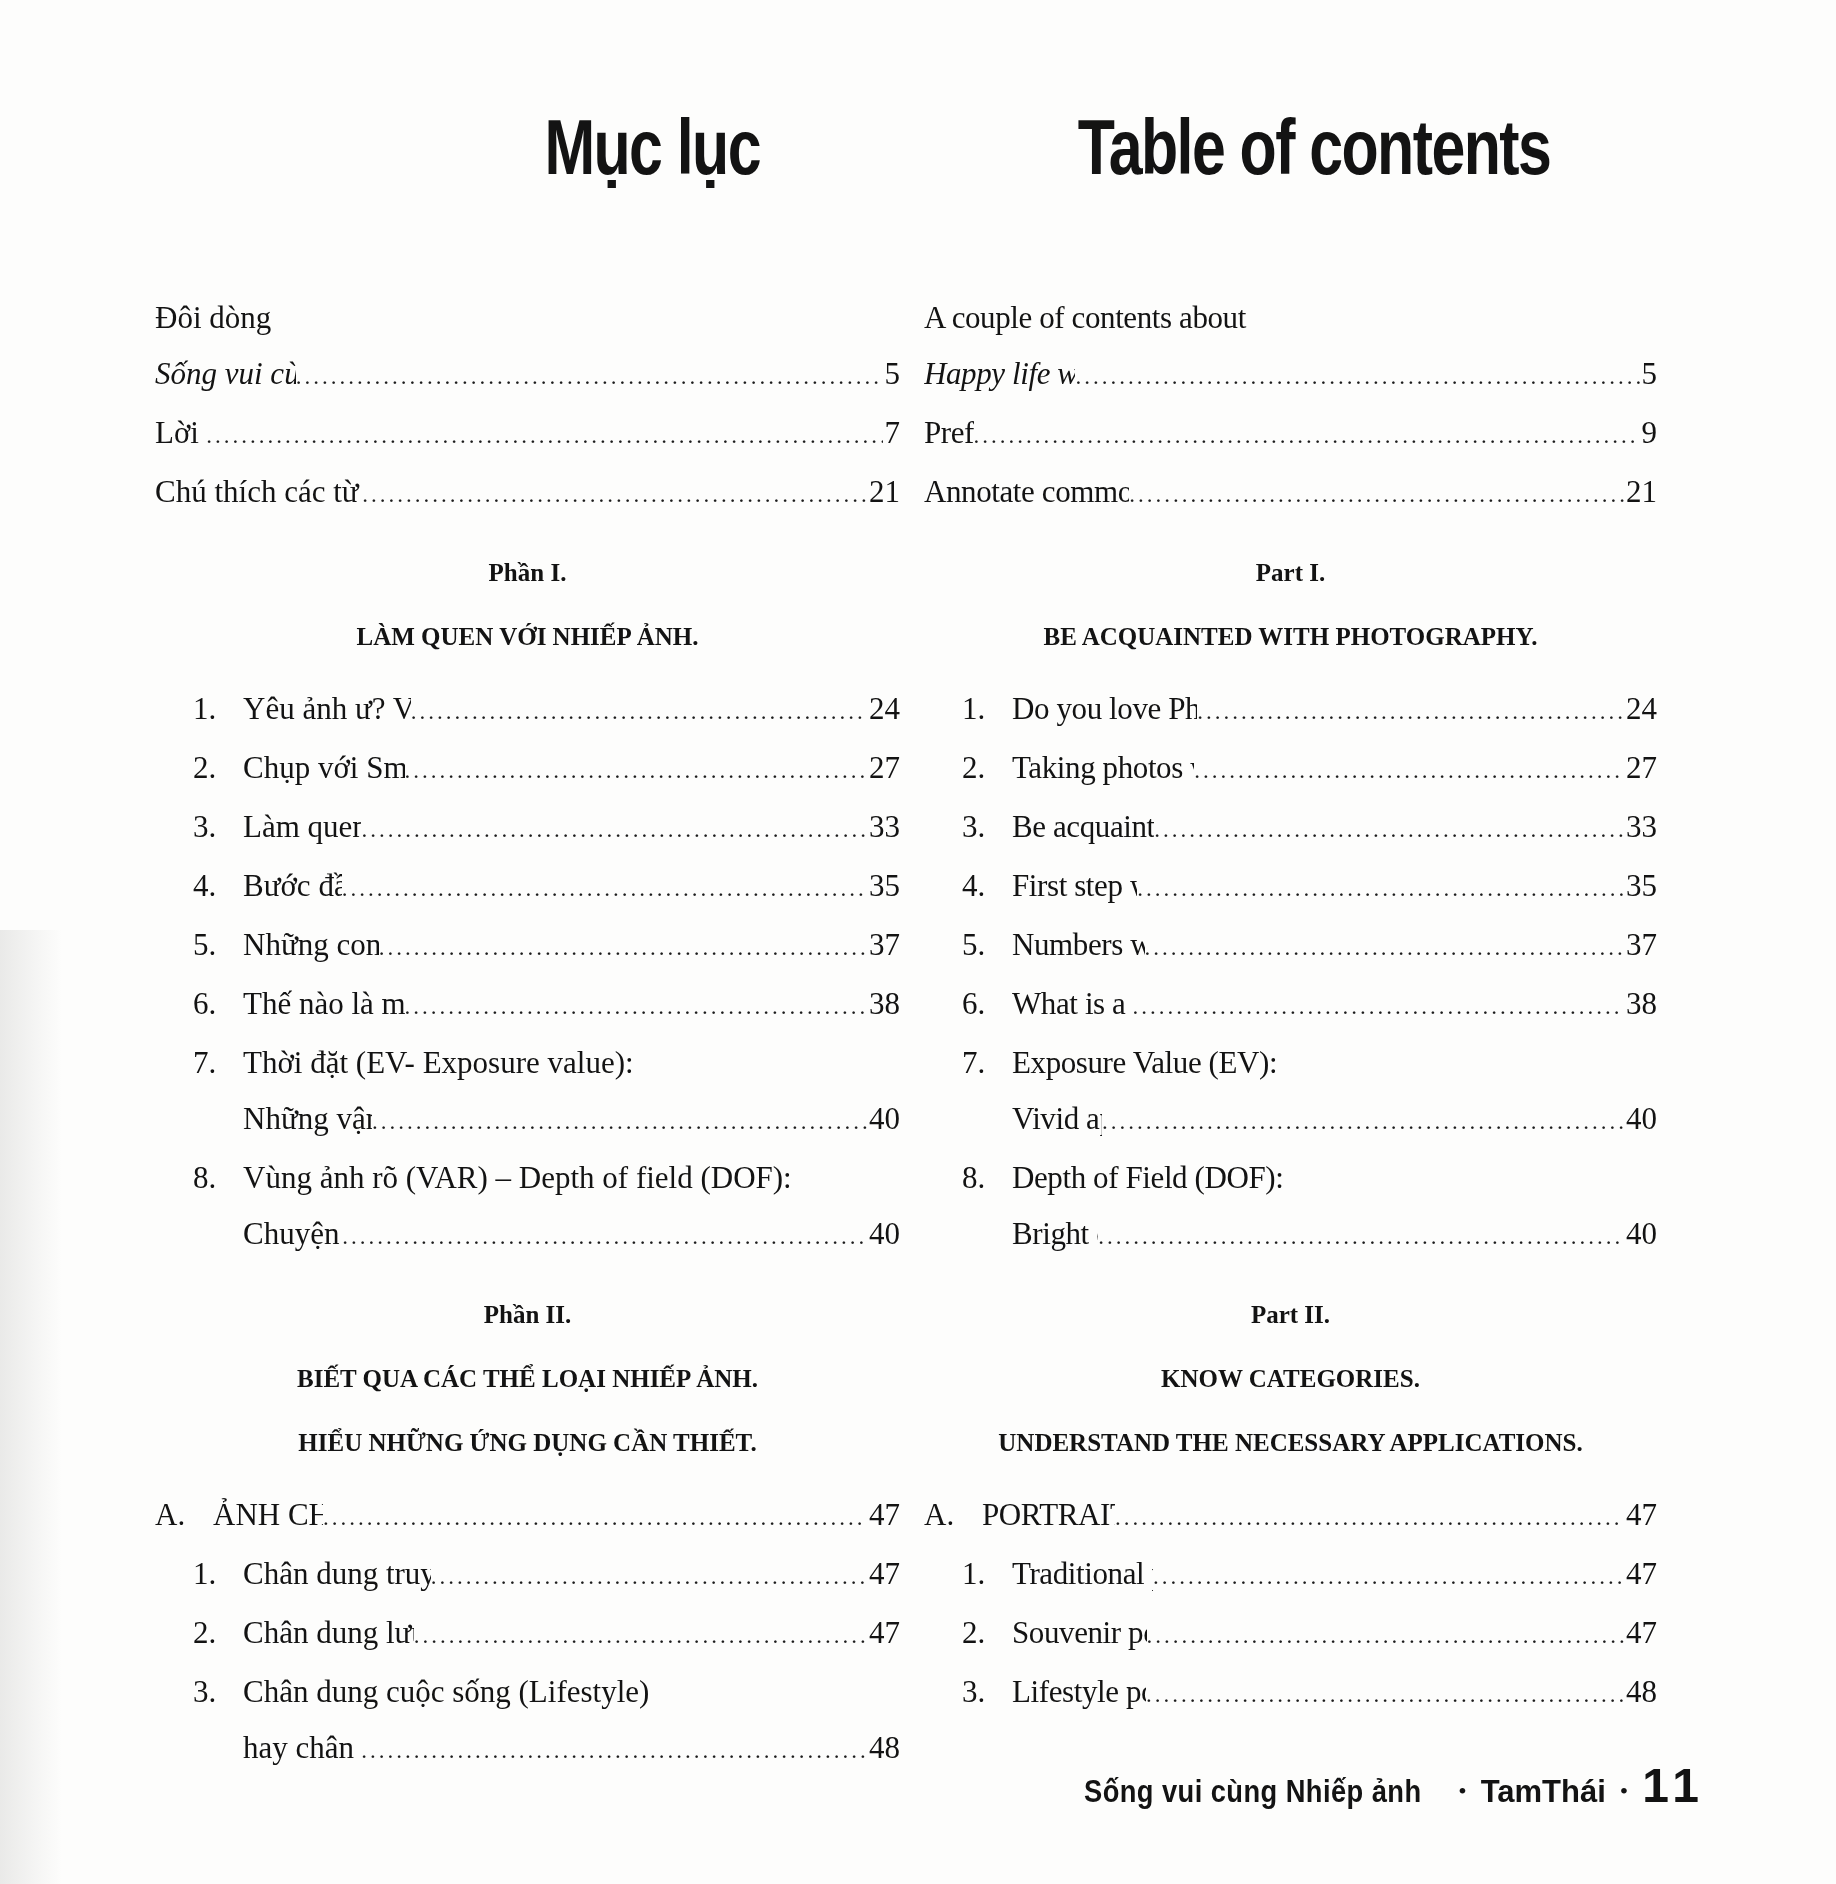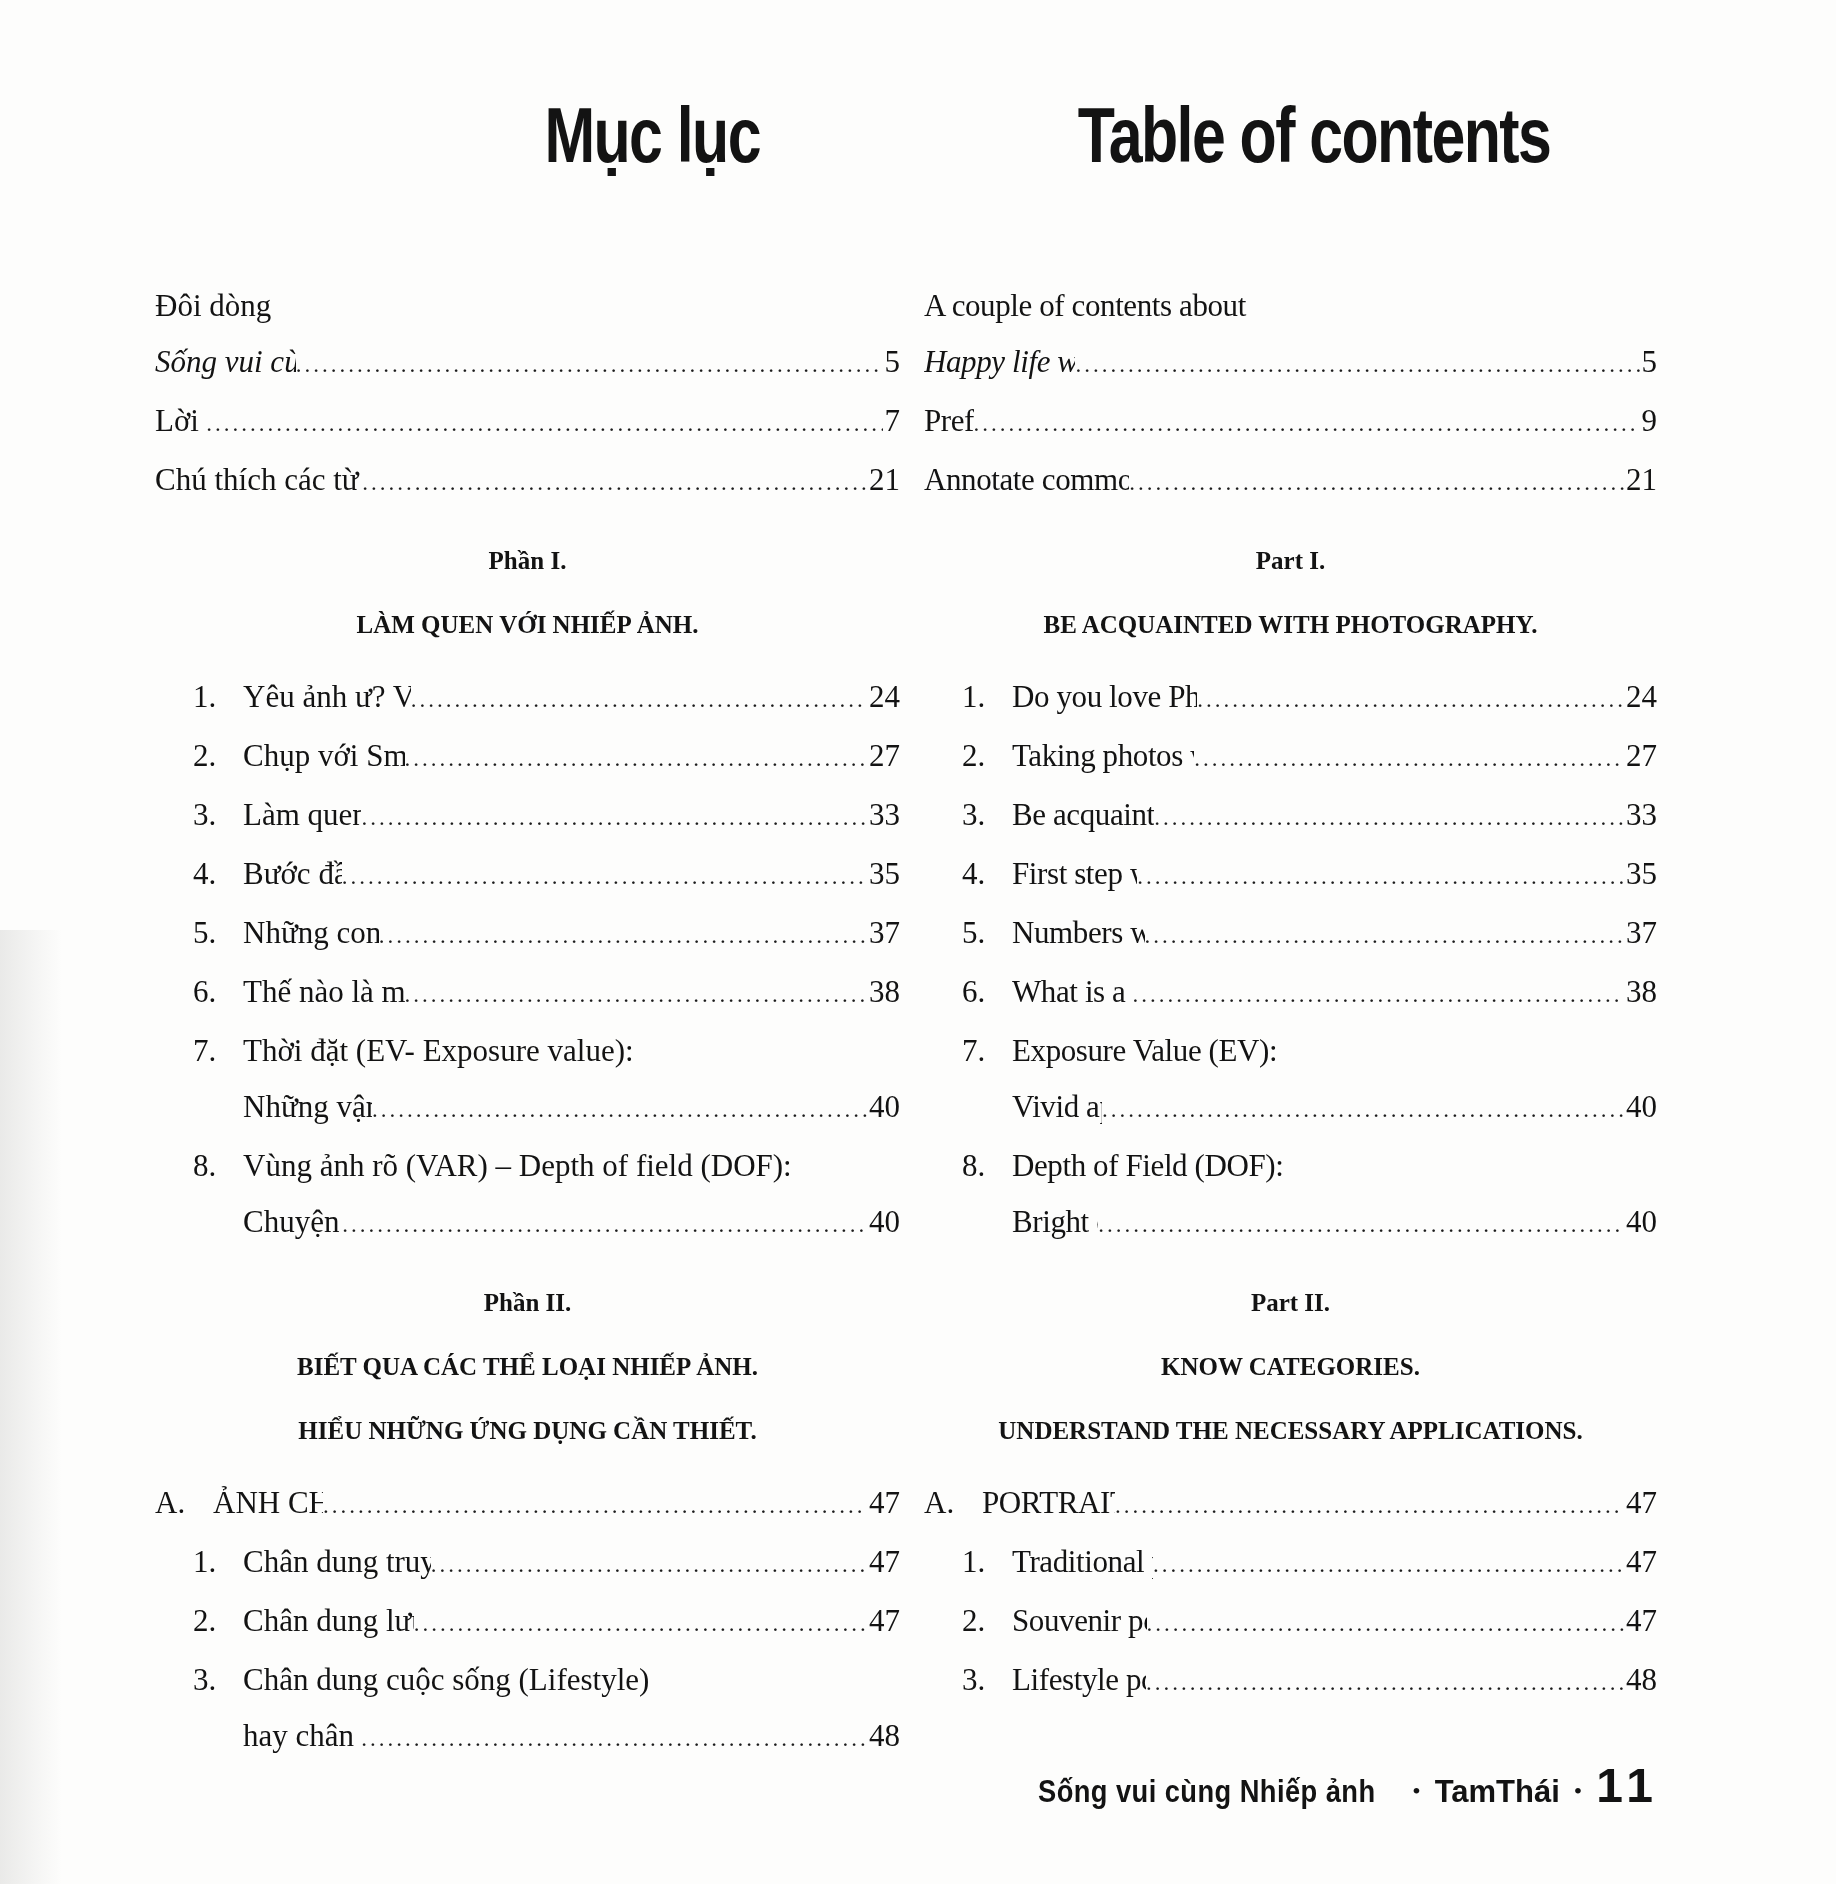--- a/index.html
+++ b/index.html
@@ -6,21 +6,21 @@
   body{
     width:1836px;height:1884px;position:relative;overflow:hidden;
     background:#fdfdfc;color:#131313;
     font-family:"Liberation Serif", serif;
   }
   
   .edge{
     position:absolute;left:0;top:930px;bottom:0;width:62px;
     background:linear-gradient(90deg, rgba(60,60,55,0.10), rgba(60,60,55,0.04) 60%, rgba(60,60,55,0) 100%);
   }
-  .content{position:absolute;left:155px;top:4px;width:1525px;}
+  .content{position:absolute;left:155px;top:16px;width:1525px;}
   
   .titles{display:flex;gap:47px;margin-top:88px;}
   .tcell{text-align:center;}
   .tcell.l{width:745px;}
   .tcell.r{width:733px;}
   .title-text{
     display:inline-block;
     font-family:"Liberation Sans", sans-serif;
     font-weight:700;font-size:78px;line-height:86px;letter-spacing:-2px;
     transform:scaleX(0.78);
@@ -45,21 +45,21 @@
   .pg{flex:none;margin-left:2px;}
   .entry.item{display:flex;padding-left:38px;}
   .entry.item .num{flex:none;width:50px;}
   .entry.item.letter{padding-left:0;}
   .entry.item.letter .num{width:58px;}
   .ebody{flex:1;min-width:0;}
   .heading{text-align:center;font-weight:700;margin:18px 0 12px;}
   .heading .hl{font-size:25px;line-height:64px;}
   
   .footer{
-    position:absolute;left:926px;width:733px;top:1758px;
+    position:absolute;left:972px;width:733px;top:1758px;
     text-align:right;white-space:nowrap;
   }
   .footer .bt{
     display:inline-block;font-family:"Liberation Sans", sans-serif;
     font-weight:700;font-size:31px;transform:scaleX(0.88);letter-spacing:0.5px;
   }
   .footer .bullet{font-size:24px;margin:0 10px;vertical-align:3px;}
   .footer .author{font-family:"Liberation Sans", sans-serif;font-weight:700;font-size:31px;}
   .footer .pnum{font-family:"Liberation Sans", sans-serif;font-weight:700;font-size:48px;letter-spacing:6px;}
 </style>

